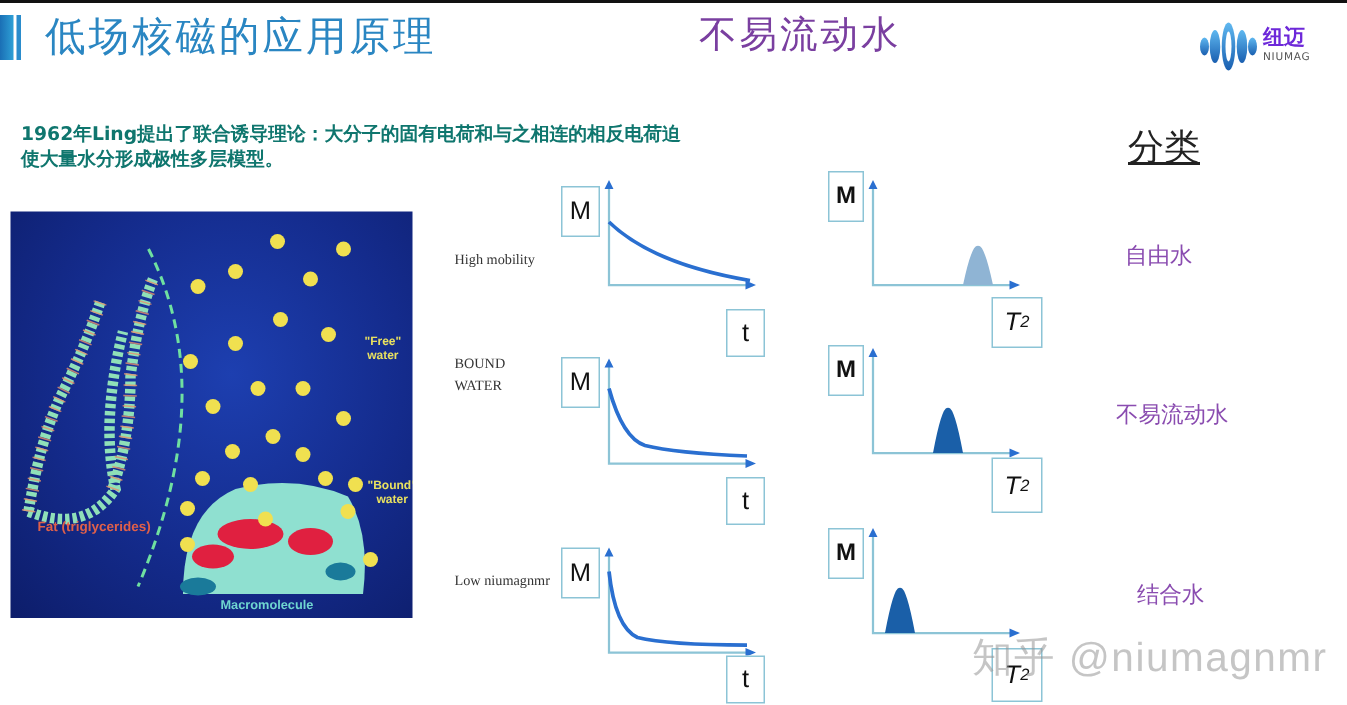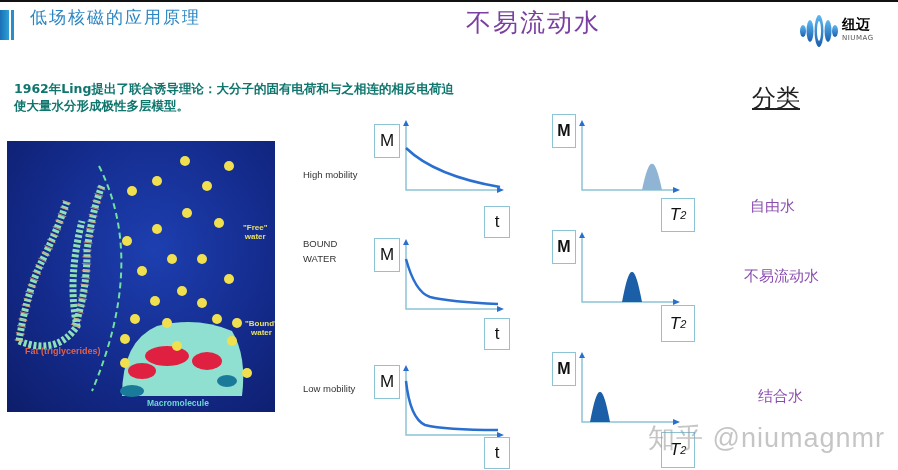--- a/index.html
+++ b/index.html
@@ -2,32 +2,32 @@
 <html><head>
 <meta charset="utf-8">
 <style>
   html, body { margin:0; padding:0; }
   body { width:898px; height:470px; background:#ffffff; position:relative; overflow:hidden;
          font-family:"DejaVu Sans", sans-serif; }
   .topline { position:absolute; left:0; top:0; width:898px; height:2px; background:#111; }
   .title-bar { position:absolute; left:0; top:10px; width:9px; height:30px;
                background:linear-gradient(90deg,#1a6fb5,#2ea0d6); }
   .title-bar2 { position:absolute; left:11px; top:10px; width:3px; height:30px; background:#2a8ccc; }
-  .page-title { position:absolute; left:30px; top:6px; font-size:17px; color:#2a86c2; letter-spacing:2px; }
+  .page-title { position:absolute; left:30px; top:6px; font-size:27px; color:#2a86c2; letter-spacing:2px; }
   .sub-title { position:absolute; left:466px; top:6px; font-size:25px; color:#7a3fa0; letter-spacing:2px; }
   .logo { position:absolute; left:798px; top:14px; width:90px; height:34px; }
-  .logo-text { position:absolute; left:44px; top:2px; font-size:14px; font-weight:bold; color:#000000; }
+  .logo-text { position:absolute; left:44px; top:2px; font-size:14px; font-weight:bold; color:#6d28d9; }
   .logo-sub { position:absolute; left:44px; top:20px; font-size:7px; color:#555; letter-spacing:0.5px; }
   .intro { position:absolute; left:14px; top:80px; width:440px; font-size:12.5px; line-height:17px;
            font-weight:bold; color:#0f766e; }
   .illus { position:absolute; left:7px; top:141px; width:268px; height:271px;
            background:radial-gradient(ellipse at 55% 40%, #1d3fb0 0%, #142b8c 55%, #0d1d6a 100%); overflow:hidden; }
   .illus svg { position:absolute; left:0; top:0; }
   .illus .lbl { position:absolute; font-family:"Liberation Sans", sans-serif; font-weight:bold; font-size:8px; text-align:center; }
-  .row-label { position:absolute; font-family:Liberation Sans, sans-serif; font-size:9.5px; color:#333; line-height:15px; }
+  .row-label { position:absolute; font-family:Liberation Serif, serif; font-size:9.5px; color:#333; line-height:15px; }
   .plot { position:absolute; }
   .axbox { position:absolute; border:1.5px solid #8cc4d6; background:#fff; font-family:"Liberation Sans", sans-serif;
            color:#111; display:flex; align-items:center; justify-content:center; }
   .class-head { position:absolute; left:752px; top:82px; font-size:24px; color:#222;text-decoration:underline; }
   .class-item { position:absolute; font-size:15px; color:#8a4cb0; }
   .watermark { position:absolute; left:648px; top:420px; font-size:27px; color:rgba(150,150,150,0.55);
                font-family:"Liberation Sans", sans-serif; letter-spacing:1px;text-align:right; }
 </style>
 </head>
 <body>
@@ -106,21 +106,21 @@
     </g>
   </svg>
   <span class="lbl" style="left:236px;top:82px;color:#e8e060;"><span>"Free"</span><br><span>water</span></span>
   <span class="lbl" style="left:238px;top:178px;color:#e8e060;"><span>"Bound"</span><br><span>water</span></span>
   <span class="lbl" style="left:18px;top:205px;color:#e0604a;font-size:9px;">Fat (triglycerides)</span>
   <span class="lbl" style="left:140px;top:257px;color:#6fd6d0;font-size:8.5px;">Macromolecule</span>
 </div>
 
 <div class="row-label" style="left:303px;top:167px;">High mobility</div>
 <div class="row-label" style="left:303px;top:236px;"><span>BOUND</span><br><span>WATER</span></div>
-<div class="row-label" style="left:303px;top:381px;">Low mobility</div>
+<div class="row-label" style="left:303px;top:381px;">Low niumagnmr</div>
 
 <svg class="plot" style="left:400px;top:118px;" width="110" height="80">
   <path d="M6,4 L6,72 L102,72" stroke="#8cc4d6" stroke-width="1.5" fill="none"></path>
   <path d="M3,8 L6,2 L9,8 Z M97,69 L104,72 L97,75 Z" fill="#2a6fd0"></path>
   <path d="M6,30 Q35,58 100,69" stroke="#2a6fd0" stroke-width="2.5" fill="none"></path>
 </svg>
 <svg class="plot" style="left:400px;top:237px;" width="110" height="80">
   <path d="M6,4 L6,72 L102,72" stroke="#8cc4d6" stroke-width="1.5" fill="none"></path>
   <path d="M3,8 L6,2 L9,8 Z M97,69 L104,72 L97,75 Z" fill="#2a6fd0"></path>
   <path d="M6,22 Q15,55 30,60 Q50,65 98,67" stroke="#2a6fd0" stroke-width="2.5" fill="none"></path>
@@ -155,17 +155,17 @@
 </svg>
 
 <div class="axbox" style="left:552px;top:114px;width:22px;height:32px;font-size:16px;font-weight:bold;">M</div>
 <div class="axbox" style="left:661px;top:198px;width:32px;height:32px;font-size:17px;font-style:italic;">T<sub style="font-size: 11px;">2</sub></div>
 <div class="axbox" style="left:552px;top:230px;width:22px;height:32px;font-size:16px;font-weight:bold;">M</div>
 <div class="axbox" style="left:661px;top:305px;width:32px;height:35px;font-size:17px;font-style:italic;">T<sub style="font-size: 11px;">2</sub></div>
 <div class="axbox" style="left:552px;top:352px;width:22px;height:32px;font-size:16px;font-weight:bold;">M</div>
 <div class="axbox" style="left:661px;top:432px;width:32px;height:34px;font-size:17px;font-style:italic;">T<sub style="font-size: 11px;">2</sub></div>
 
 <div class="class-head">分类</div>
-<div class="class-item" style="left:750px;top:161px;margin-top:36px;">自由水</div>
+<div class="class-item" style="left:750px;top:161px;">自由水</div>
 <div class="class-item" style="left:744px;top:267px;">不易流动水</div>
 <div class="class-item" style="left:758px;top:387px;">结合水</div>
 
 <div class="watermark">知乎 @niumagnmr</div>
 
 </body></html>

